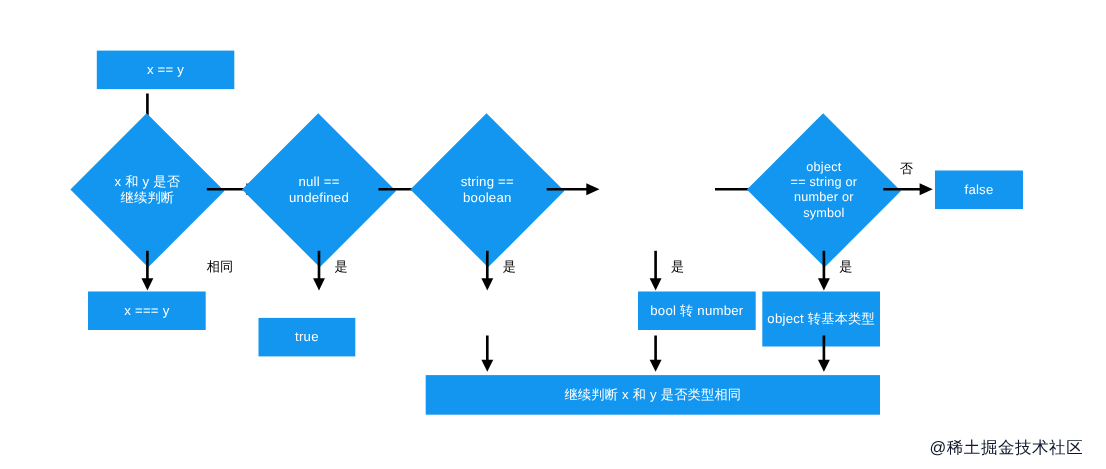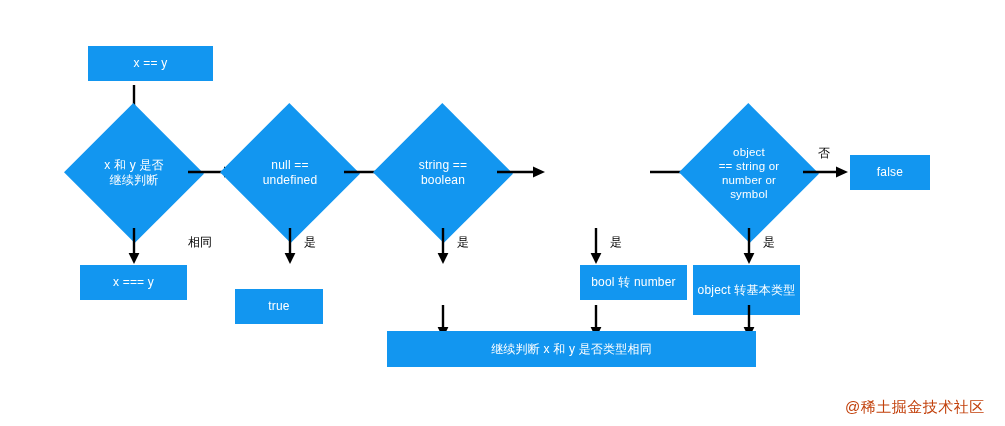--- a/index.html
+++ b/index.html
@@ -66,21 +66,21 @@
   .edge-label {
     position: absolute;
     font-size: 12px;
     color: #000000;
     line-height: 14px;
     white-space: nowrap;
   }
   .watermark {
     position: absolute;
     font-size: 15px;
-    color: #c2410c;
+    color: #0f172a;
     letter-spacing: 0.5px;
     white-space: nowrap;
   }
 </style>
 </head>
 <body>
 
 <div id="canvas">
 
   <div class="node-box" style="left:88px; top:46px; width:125px; height:35px;">
@@ -233,19 +233,19 @@
     </svg>
   </div>
 
   <div class="arrow" style="left:742px; top:305px; width:14px; height:33px;">
     <svg width="14" height="33" viewBox="0 0 14 33">
       <line x1="7" y1="0" x2="7" y2="24" stroke="#000" stroke-width="2.4"></line>
       <polygon points="7,33 1.6,22 12.4,22" fill="#000"></polygon>
     </svg>
   </div>
 
-  <div class="node-box" style="left:387px; top:331px; width:369px; height:36px;">
+  <div class="node-box" style="left:387px; top:341px; width:413px; height:36px;">
     <span>继续判断 x 和 y 是否类型相同</span>
   </div>
 
   <div class="watermark" style="left:845px; top:398px;">@稀土掘金技术社区</div>
 
 </div>
 
 </body></html>

